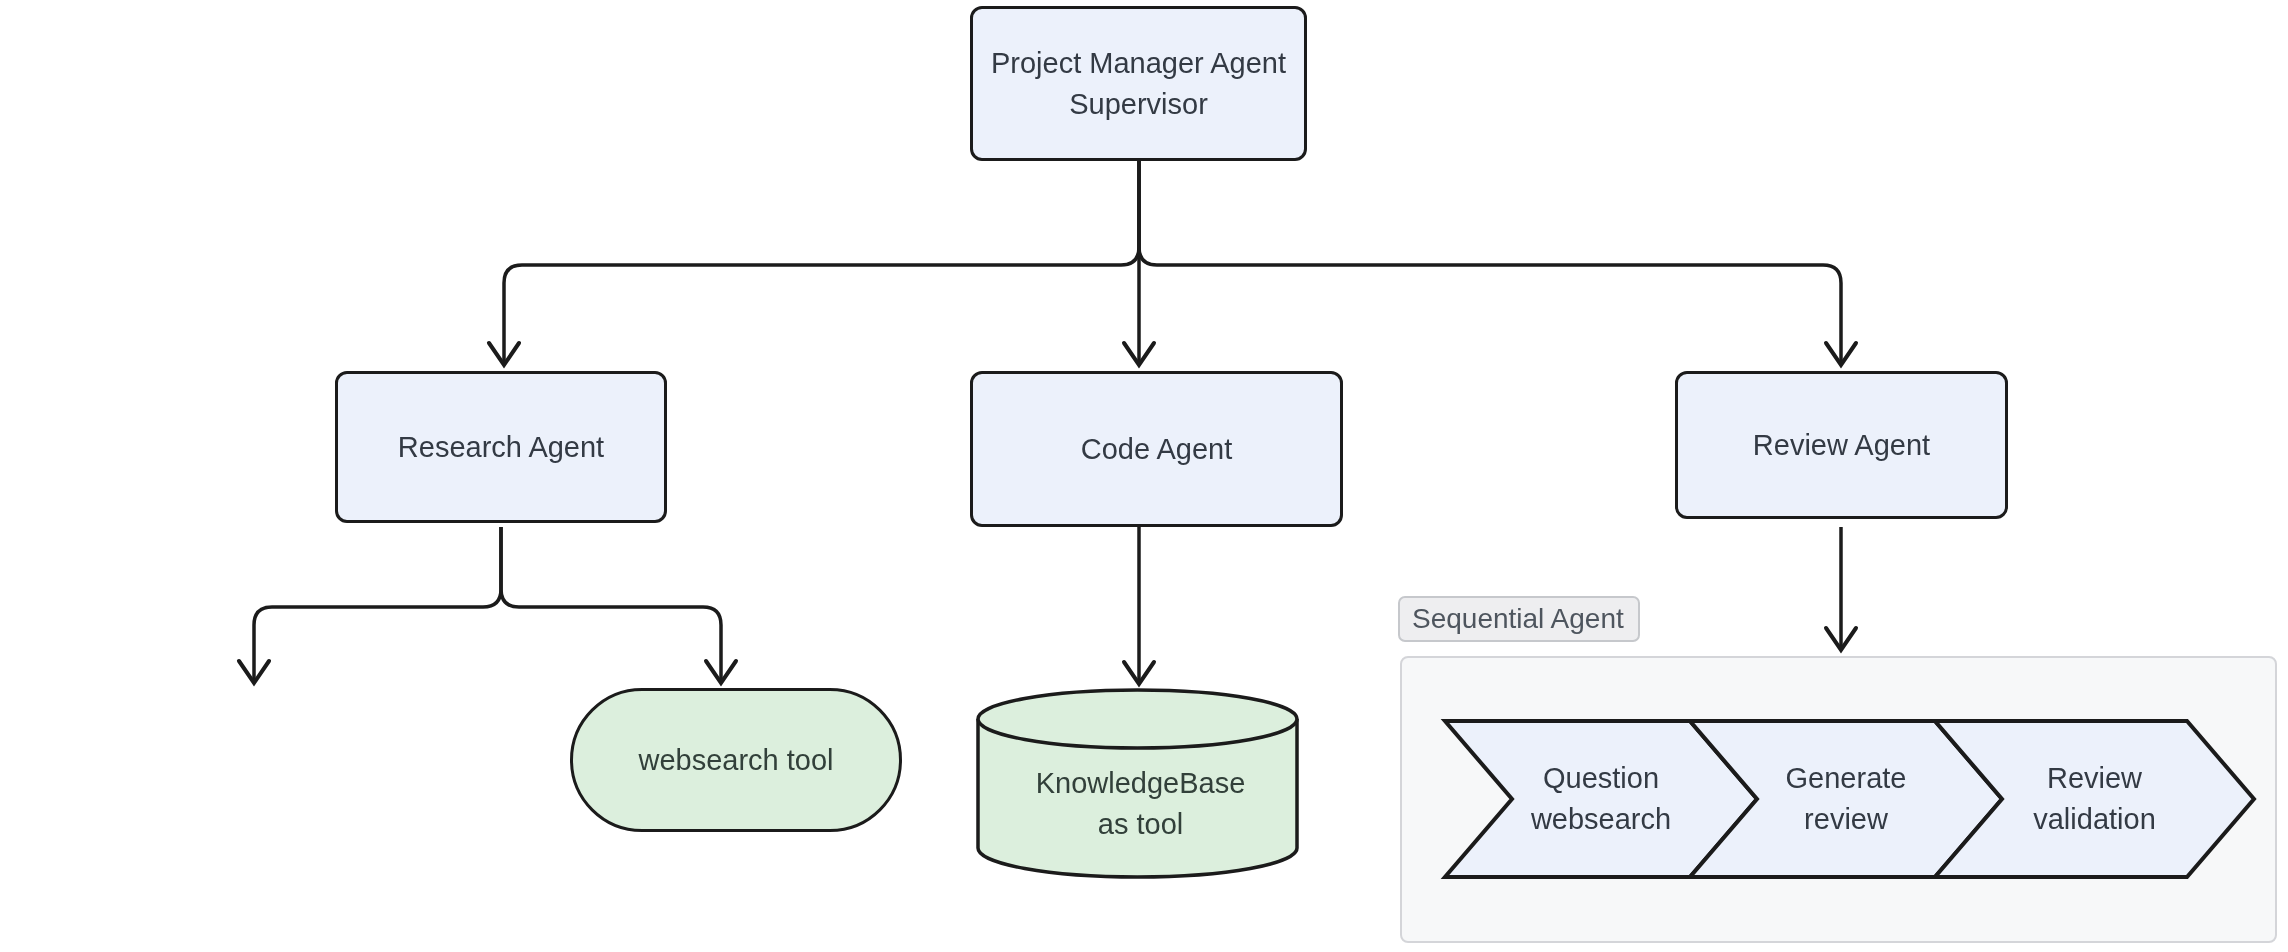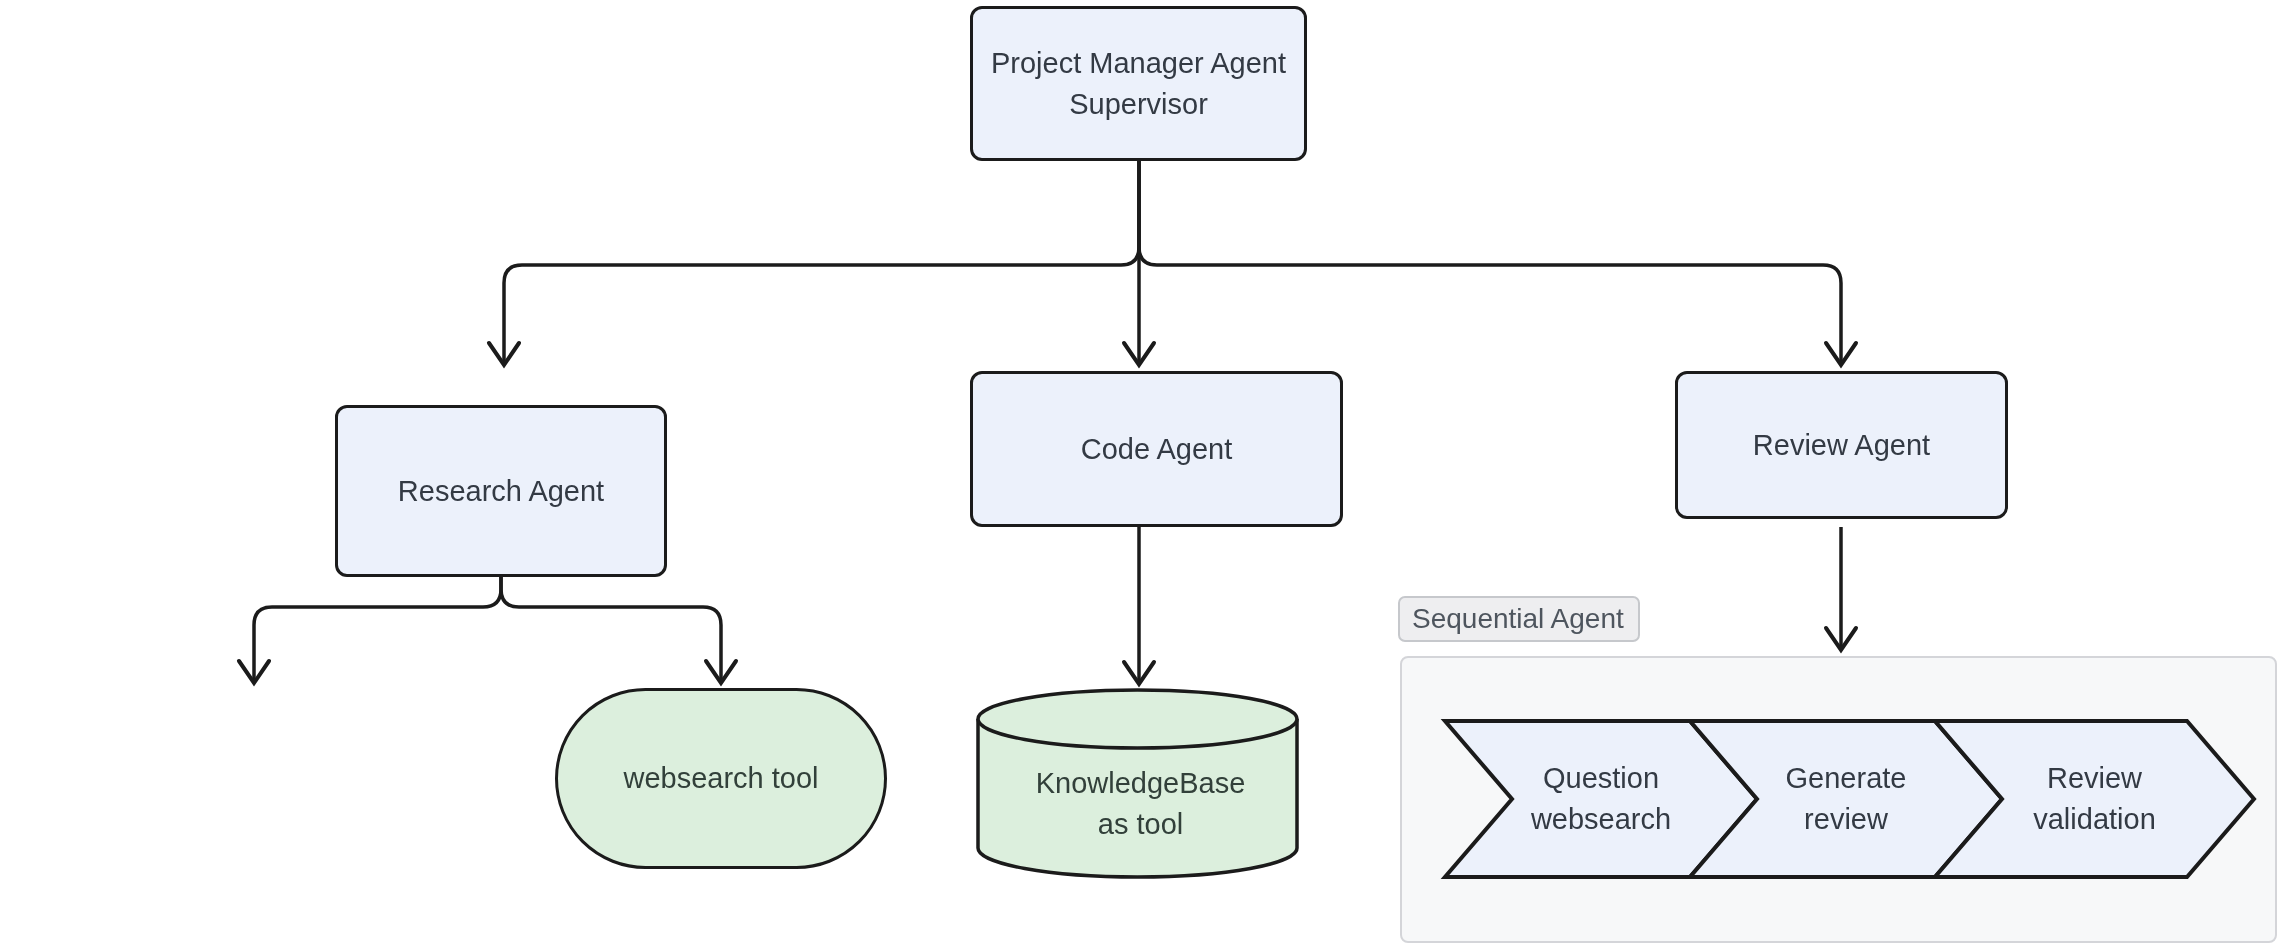--- a/index.html
+++ b/index.html
@@ -128,34 +128,34 @@
     <polygon class="shape-chevron" points="1445,721 1690,721 1757,799 1690,877 1445,877 1512,799"></polygon>
     <polygon class="shape-chevron" points="1690,721 1935,721 2002,799 1935,877 1690,877 1757,799"></polygon>
     <polygon class="shape-chevron" points="1935,721 2187,721 2254,799 2187,877 1935,877 2002,799"></polygon>
   </svg>
 
   <div class="node agent-node" style="left:970px; top:6px; width:337px; height:155px;">
     <span>Project Manager Agent</span>
     <span>Supervisor</span>
   </div>
 
-  <div class="node agent-node" style="left:335px; top:371px; width:332px; height:172px;margin-top:34px;">
+  <div class="node agent-node" style="left:335px; top:371px; width:332px; height:152px;">
     <span>Research Agent</span>
   </div>
 
   <div class="node agent-node" style="left:970px; top:371px; width:373px; height:156px;">
     <span>Code Agent</span>
   </div>
 
   <div class="node agent-node" style="left:1675px; top:371px; width:333px; height:148px;">
     <span>Review Agent</span>
   </div>
 
 
-  <div class="node tool-node stadium" style="left:555px; top:688px; width:332px; height:181px;text-align:right;">
+  <div class="node tool-node stadium" style="left:570px; top:688px; width:332px; height:144px;text-align:right;">
     <span>websearch tool</span>
   </div>
 
   <div class="node plain-text" style="left:978px; top:748px; width:319px; height:112px;padding-left:6px;">
     <span>KnowledgeBase</span>
     <span>as tool</span>
   </div>
 
   <div class="node chev-label" style="left:1445px; top:721px; width:312px; height:156px;justify-content:center;">
     <span>Question</span>

